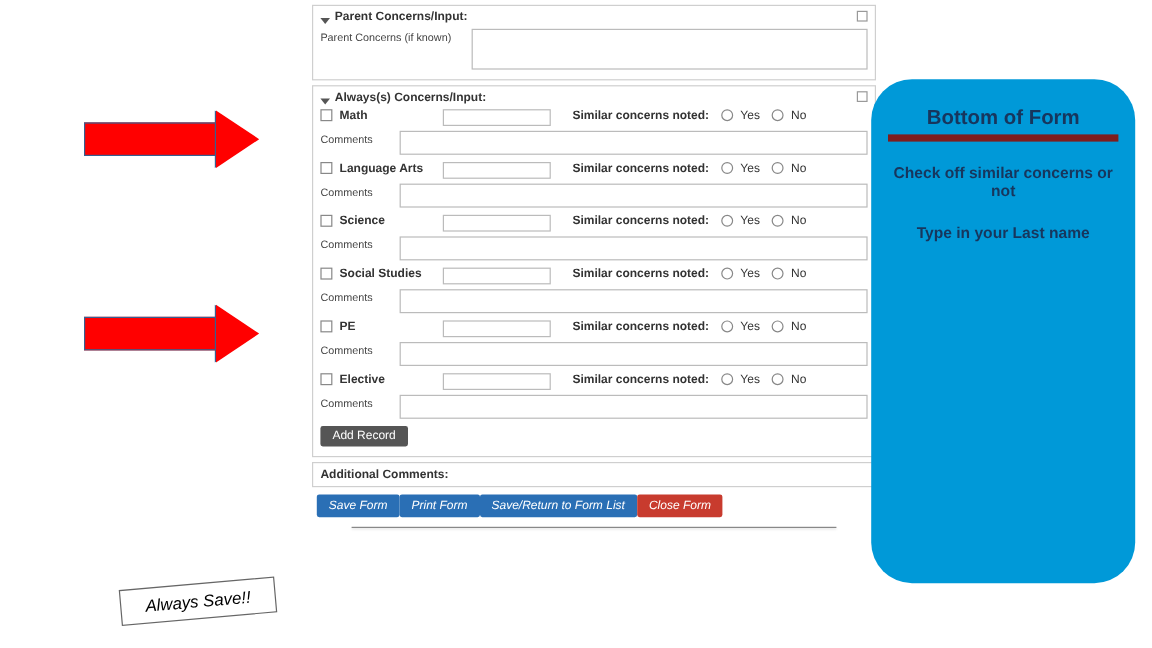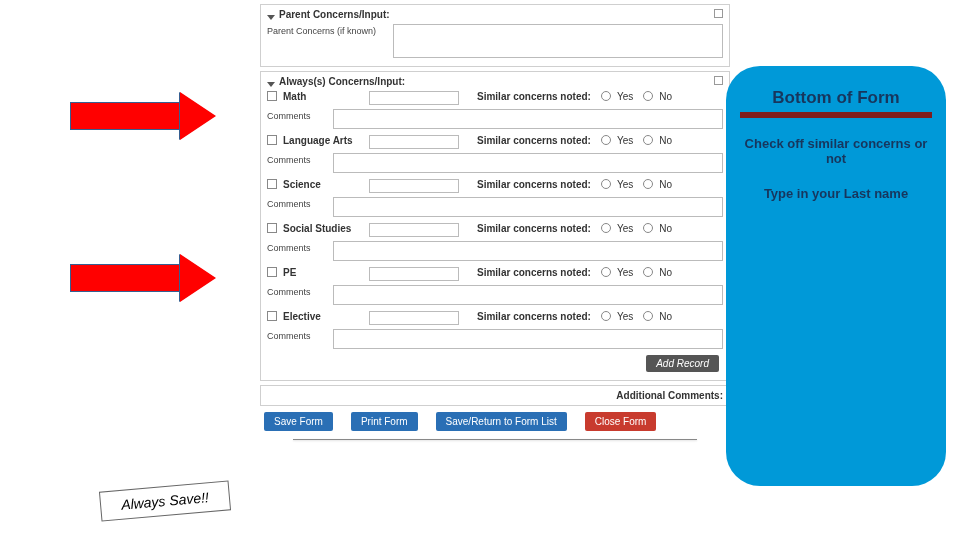--- a/index.html
+++ b/index.html
@@ -166,44 +166,42 @@
     border: 1px solid #bbb;
     background: #fff;
   }
   .big-box {
     flex: 1;
     height: 34px;
     border: 1px solid #bbb;
     background: #fff;
   }
   .add-record {
-    text-align: right;
     padding: 2px 4px 4px 0;
-    font-style: italic;
   }
   .add-record span {
     display: inline-block;
     background: #555;
     color: #fff;
     padding: 3px 10px;
     font-size: 10px;
     border-radius: 2px;
   }
   .additional {
     border: 1px solid #cfcfcf;
     padding: 4px 6px;
     font-weight: bold;
     font-size: 10px;
     background:#fff;
-    text-align:right;
   }
   .btn-row {
     display: flex;
-    gap: 18px;
+    gap: 0;
     padding: 6px 4px;
+    font-style: italic;
   }
   .btn {
     color: #fff;
     font-size: 10px;
     padding: 4px 10px;
     border-radius: 2px;
   }
   .btn.blue { background: #2a6fb5; }
   .btn.red { background: #c83b2e; }
   .divider {

